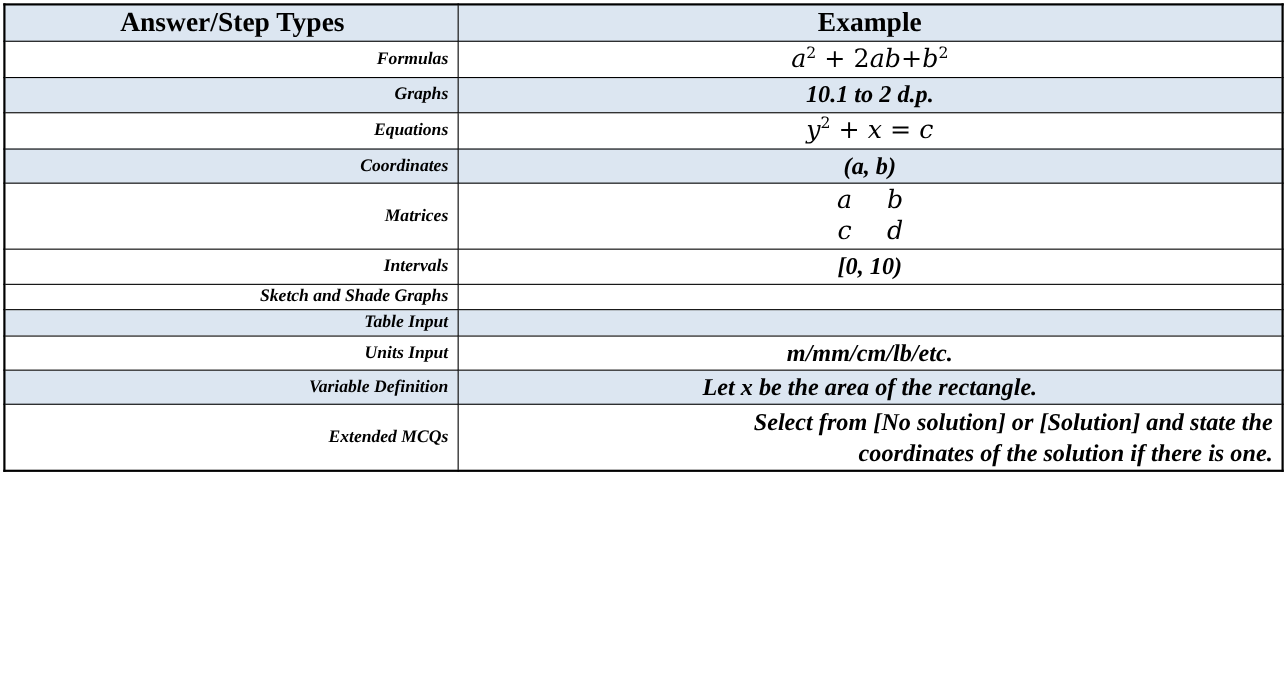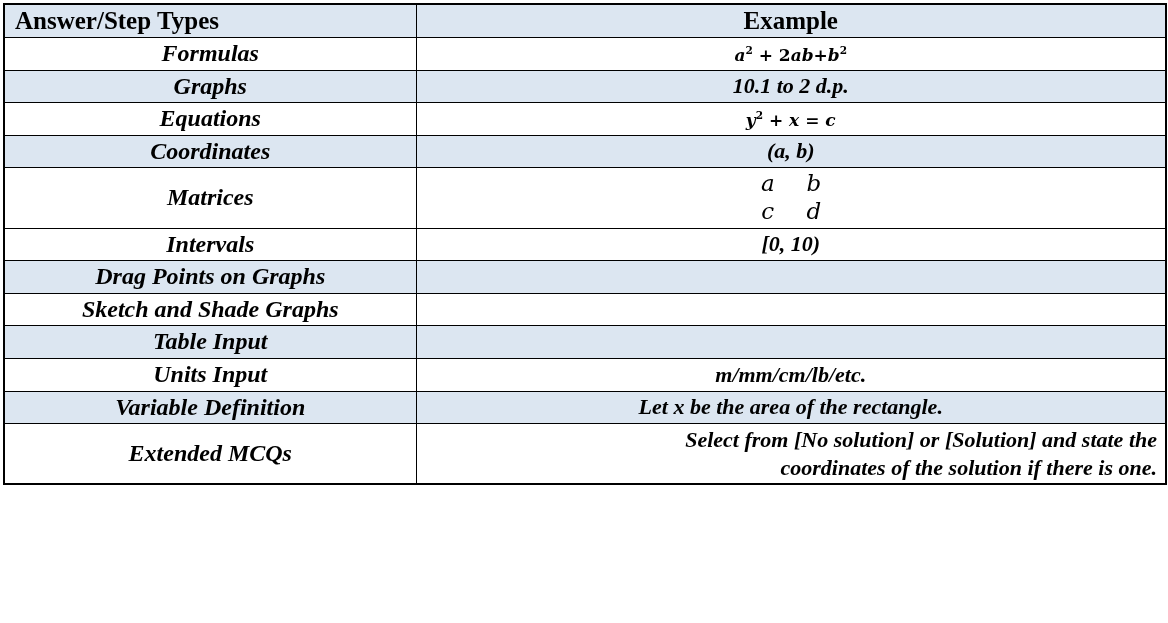--- a/index.html
+++ b/index.html
@@ -32,55 +32,55 @@
     padding: 2px 8px;
     vertical-align: middle;
   }
   thead th {
     background: #dce6f1;
     font-weight: bold;
     font-size: 25px;
     line-height: 1.12;
   }
   thead th.h-left {
-    text-align: left;
+    text-align: center;
     padding-left: 10px;
   }
   thead th.h-center {
     text-align: center;
     margin-left: 36px;
   }
   tbody tr.shaded td {
     background: #dce6f1;
   }
   tbody tr.plain td {
     background: #ffffff;
   }
   td.type-cell {
     font-style: italic;
     font-weight: bold;
-    font-size: 24px;
-    text-align: center;
+    font-size: 16px;
+    text-align: right;
     padding-left: 10px;
     line-height: 1.15;
   }
   td.example-cell {
     text-align: center;
     font-size: 22px;
     line-height: 1.2;
   }
   .ex-bolditalic {
     font-style: italic;
     font-weight: bold;
   }
   .ex-math {
     font-family: "DejaVu Serif", serif;
     font-style: normal;
-    font-weight: bold;
-    font-size: 17px;
+    font-weight: normal;
+    font-size: 23px;
   }
   .ex-math sup {
     font-size: 0.62em;
     vertical-align: super;
   }
   .ex-two-line {
     line-height: 1.22;
     border-radius: 13px;
   }
   .matrix {
@@ -158,24 +158,20 @@
       </tr>
 
 
       <tr class="plain">
         <td class="type-cell">Intervals</td>
         <td class="example-cell">
           <span class="ex-bolditalic">[0, 10)</span>
         </td>
       </tr>
 
-      <tr class="shaded">
-        <td class="type-cell">Drag Points on Graphs</td>
-        <td class="example-cell"></td>
-      </tr>
 
       <tr class="plain">
         <td class="type-cell">Sketch and Shade Graphs</td>
         <td class="example-cell"></td>
       </tr>
 
       <tr class="shaded">
         <td class="type-cell">Table Input</td>
         <td class="example-cell"></td>
       </tr>

